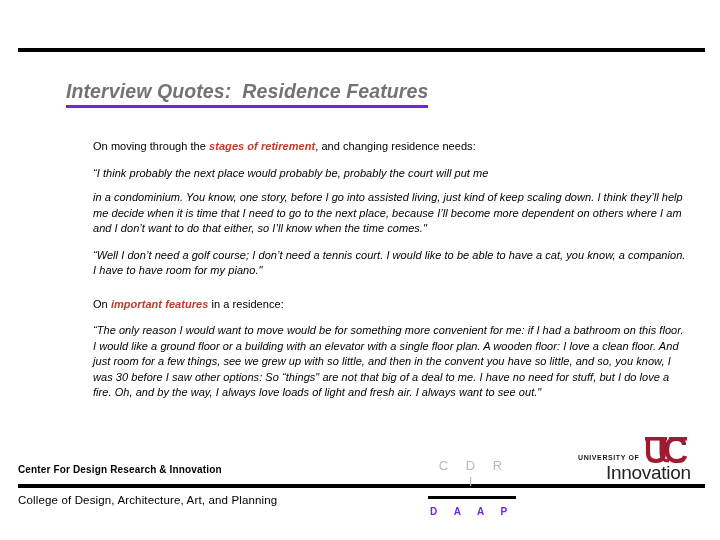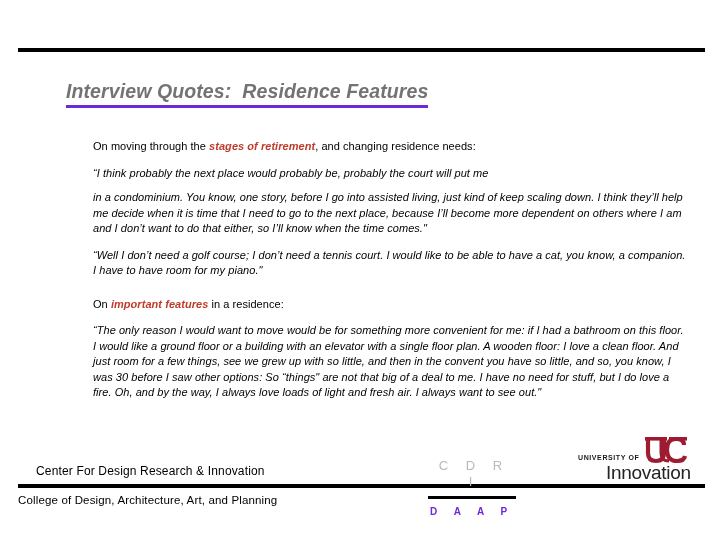--- a/index.html
+++ b/index.html
@@ -81,26 +81,27 @@
 
   .hl {
     color: #bf3b2c;
     font-weight: bold;
     font-style: italic;
   }
 
   
   .footer-line-1 {
     position: absolute;
-    left: 36px;
+    left: 18px;
     top: 464px;
-    font-size: 12px;
+    font-size: 10px;
     color: #000000;
     letter-spacing: 0.15px;
     white-space: nowrap;
+    font-weight: bold;
   }
 
   .footer-rule {
     position: absolute;
     left: 18px;
     top: 484px;
     width: 687px;
     height: 4px;
     background: #000000;
   }

